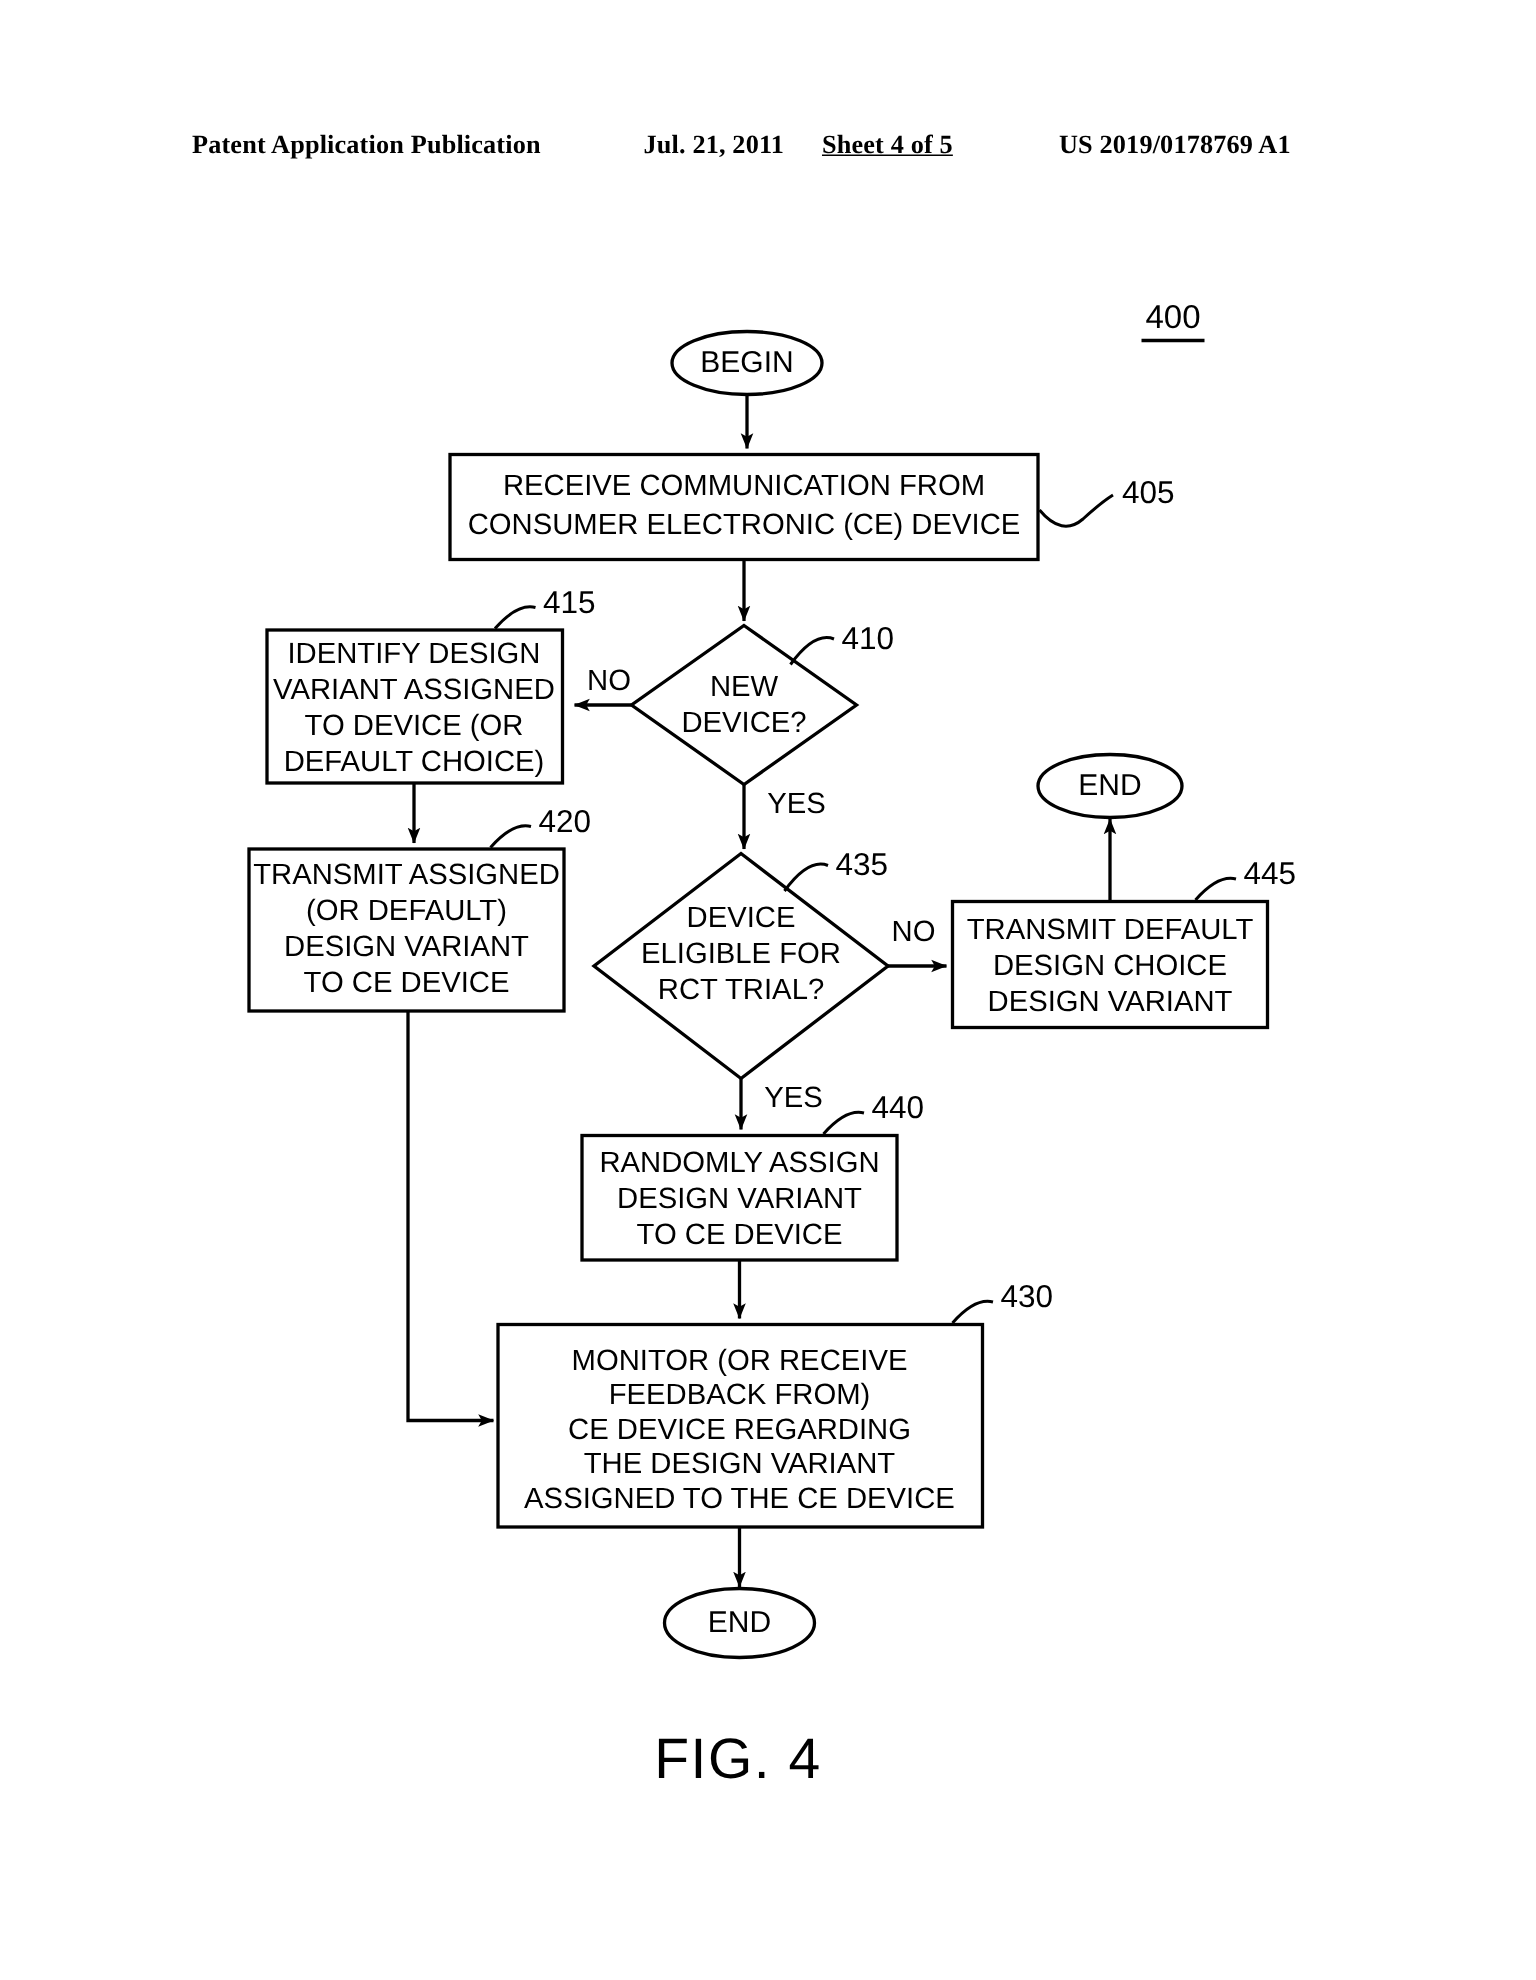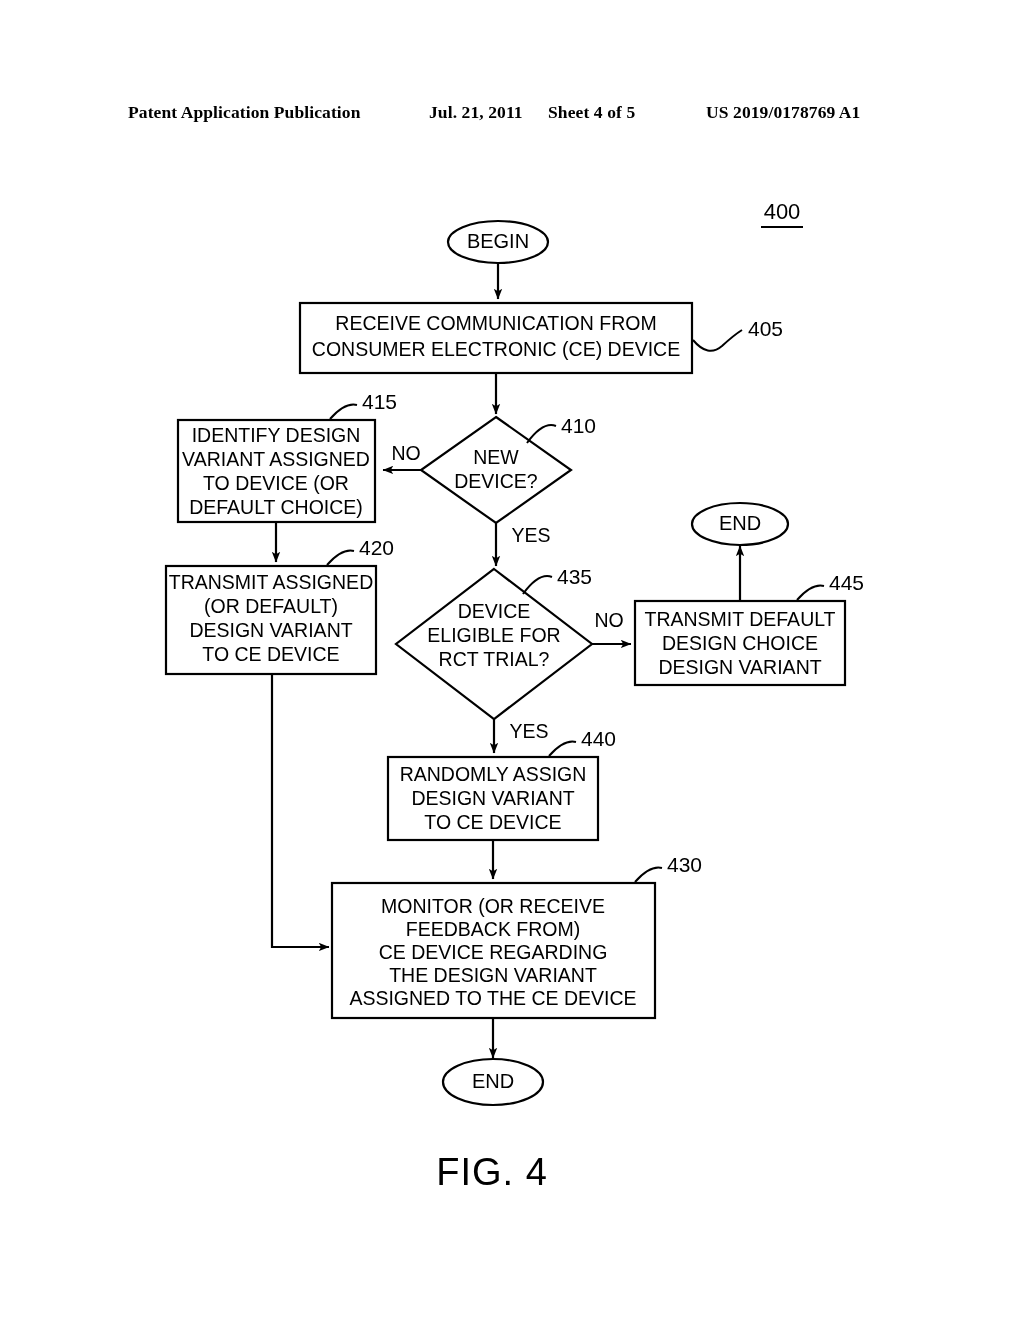--- a/index.html
+++ b/index.html
@@ -12,35 +12,35 @@
     height: 1320px;
     position: relative;
     font-family: "Liberation Sans", sans-serif;
     color: #000000;
     overflow: hidden;
   }
 
   
   .page-header {
     position: absolute;
-    top: 102px;
+    top: 86px;
     left: 0;
     width: 1024px;
     height: 30px;
     display: flex;
     align-items: baseline;
     font-family: "Liberation Serif", serif;
     font-weight: bold;
     font-size: 17.5px;
     letter-spacing: 0.1px;
     white-space: nowrap;
   }
   .hdr-pub   { position: absolute; left: 128px; }
   .hdr-date  { position: absolute; left: 429px; }
-  .hdr-sheet { position: absolute; left: 548px; }
+  .hdr-sheet { position: absolute; left: 548px; text-decoration: underline; }
   .hdr-num   { position: absolute; left: 706px; }
 
   
   #figure-svg {
     position: absolute;
     top: 0;
     left: 0;
     width: 1024px;
     height: 1320px;
     display: block;

